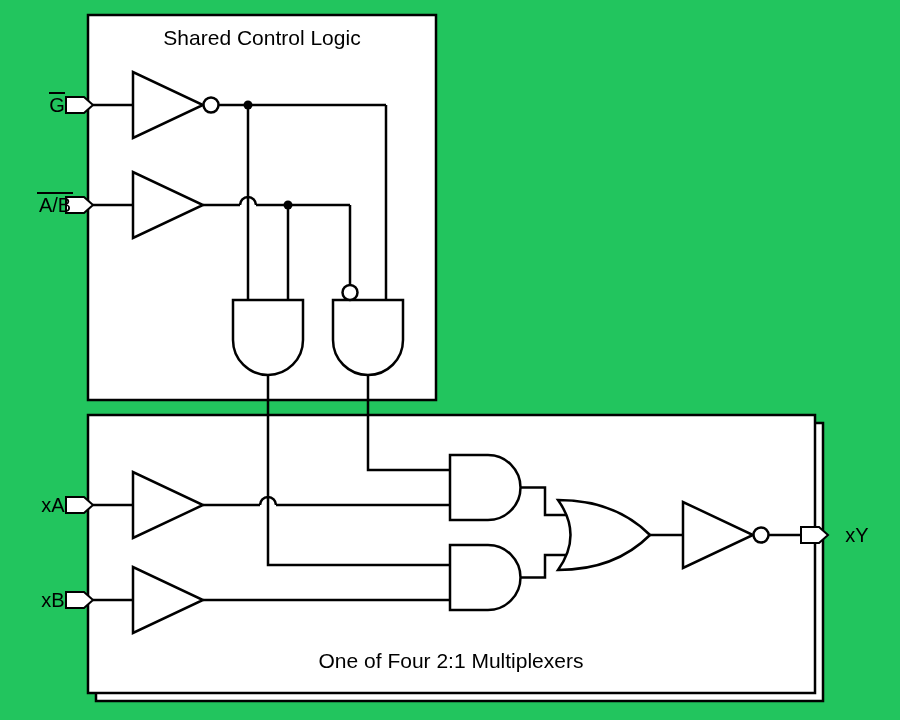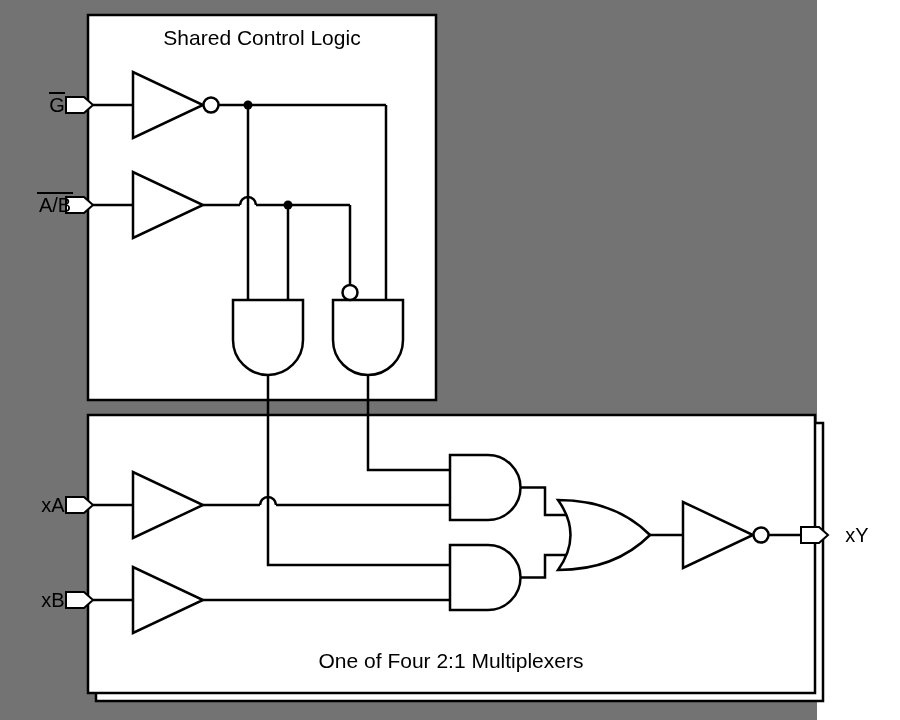--- a/index.html
+++ b/index.html
@@ -1,16 +1,16 @@
 <!DOCTYPE html>
 <html><head>
 <meta charset="utf-8">
 <style>
   html, body { margin: 0; padding: 0; background: #ffffff; }
-  .canvas { width: 817px; height: 720px; position: relative; background: #737373; text-align: right; }
+  .canvas { width: 900px; height: 720px; position: relative; background: #22c55e; text-align: right; }
   svg { display: block; }
   .box  { fill: #ffffff; stroke: #000000; stroke-width: 2.5; }
   .gate { fill: #ffffff; stroke: #000000; stroke-width: 2.5; }
   .wire { fill: none;    stroke: #000000; stroke-width: 2.5; }
   .pin  { fill: #ffffff; stroke: #000000; stroke-width: 2; }
   .dot  { fill: #000000; stroke: none; }
   .overbar { stroke: #000000; stroke-width: 2; }
   text { font-family: "Liberation Sans", sans-serif; fill: #000000; }
   .title    { font-size: 21px; }
   .pinlabel { font-size: 20px; }

